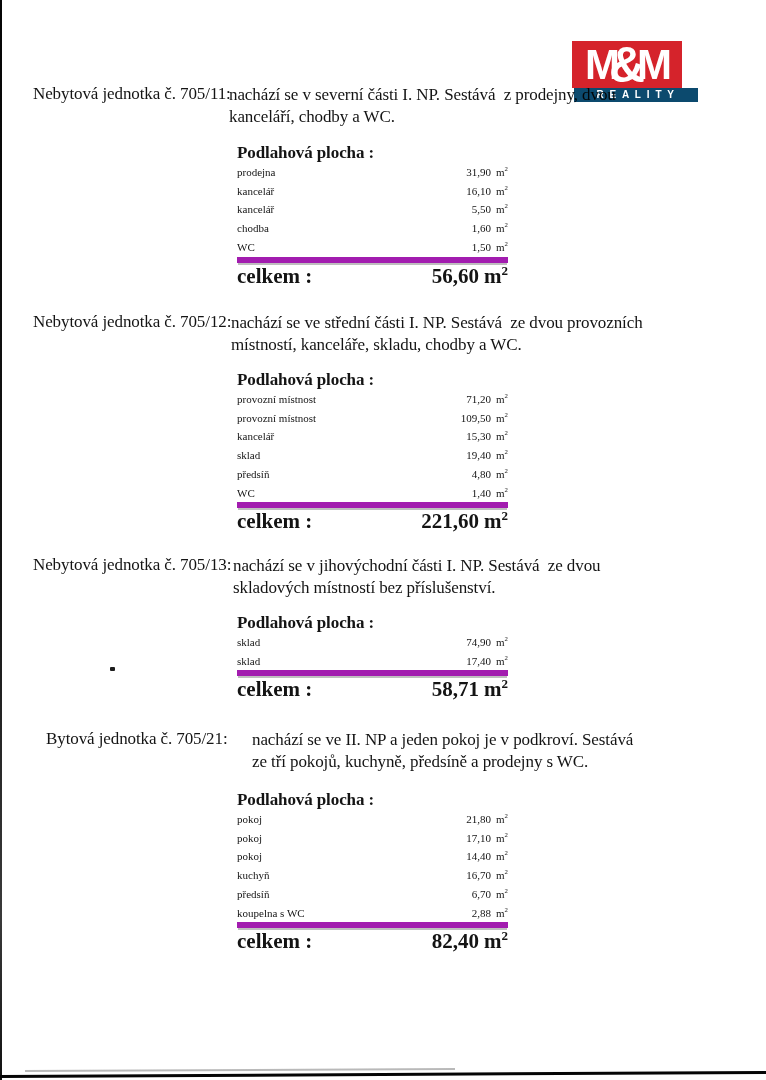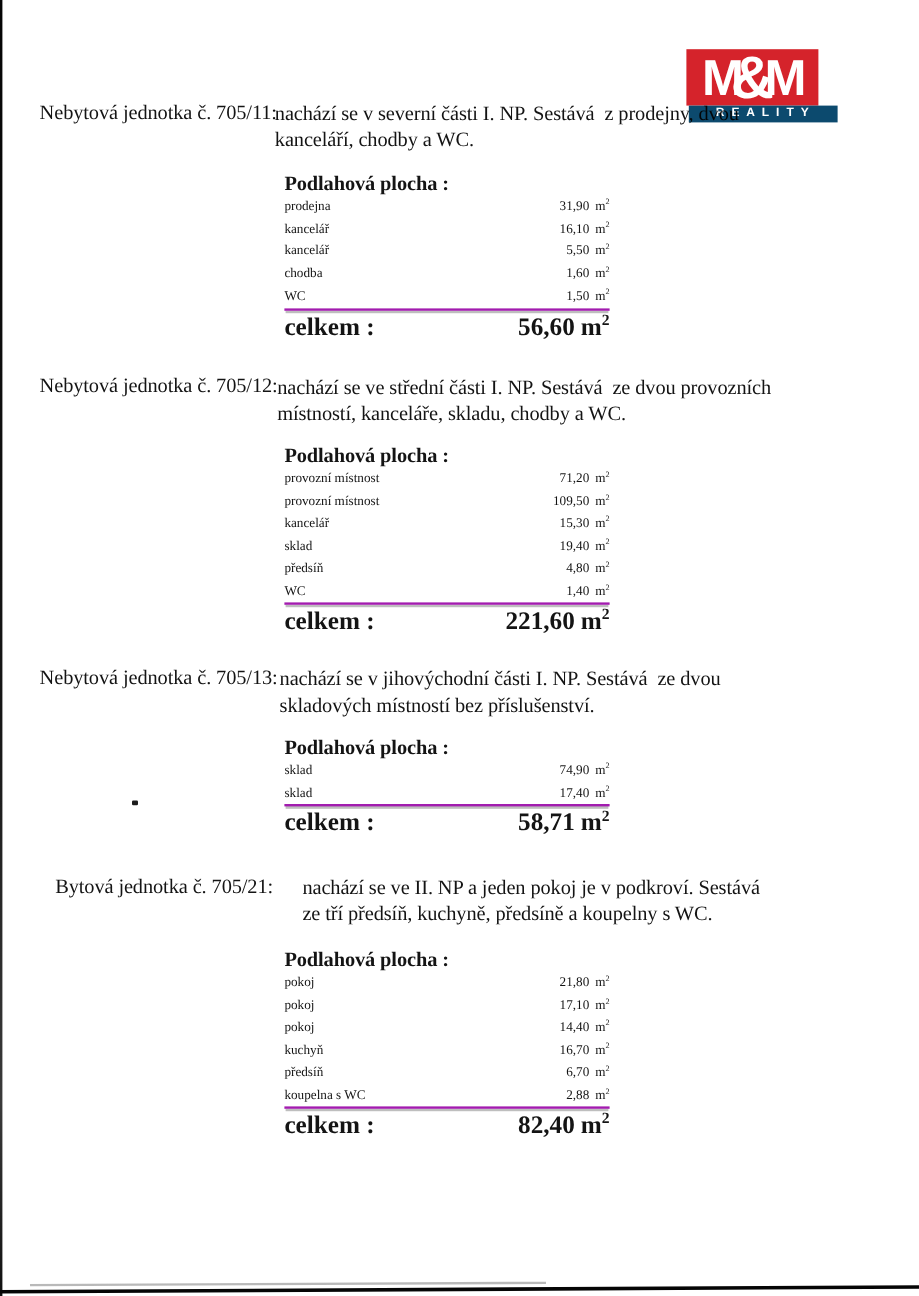--- a/index.html
+++ b/index.html
@@ -46,21 +46,21 @@
   .s1{top:84px}.s2{top:312px}.s3{top:555px}.s4{top:729px}
   .heading{position:absolute;top:0;white-space:nowrap;font-size:17px;letter-spacing:-0.1px;}
   .s1 .heading{left:33px}.s2 .heading{left:33px}.s3 .heading{left:33px}.s4 .heading{left:46px}
   .desc{position:absolute;top:0;}
   .s1 .desc{left:229px}.s2 .desc{left:231px}.s3 .desc{left:233px}.s4 .desc{left:252px}
   .desc-line{white-space:nowrap;font-size:17px;line-height:22px;letter-spacing:-0.1px;}
   .table{position:absolute;left:237px;width:271px;}
   .s1 .table{top:59px}.s2 .table{top:58px}.s3 .table{top:58px}.s4 .table{top:61px}
   .t-header{font-weight:bold;font-size:17px;line-height:20px;letter-spacing:-0.1px;}
   .t-row{display:flex;justify-content:space-between;font-size:11px;line-height:18.7px;}
-  .t-last{border-bottom:2px solid #a21caf;box-shadow:0 3px 0 -1px rgba(125,125,125,.5);}
+  .t-last{border-bottom:6px solid #a21caf;box-shadow:0 3px 0 -1px rgba(125,125,125,.5);}
   .t-total{display:flex;justify-content:space-between;font-weight:bold;font-size:21px;line-height:18.7px;margin-top:4px;align-items:center;}
   .t-value .unit{margin-left:5px;}
   sup{font-size:0.62em;vertical-align:super;line-height:0;}
 </style>
 </head>
 <body>
 
 <div class="page">
 
   <div class="edge-left"></div>
@@ -171,21 +171,21 @@
         <span>celkem :</span>
         <span class="t-value"><span>58,71</span><span class="unit"><span>m</span><sup>2</sup></span></span>
       </div>
     </div>
   </div>
 
   <div class="section s4">
     <div class="heading">Bytová jednotka č. 705/21:</div>
     <div class="desc">
       <div class="desc-line">nachází se ve II. NP a jeden pokoj je v podkroví. Sestává</div>
-      <div class="desc-line">ze tří předsíň, kuchyně, předsíně a koupelny s WC.</div>
+      <div class="desc-line">ze tří pokojů, kuchyně, předsíně a prodejny s WC.</div>
     </div>
     <div class="table">
       <div class="t-header">Podlahová plocha :</div>
       <div class="t-row">
         <span>pokoj</span>
         <span class="t-value"><span>21,80</span><span class="unit"><span>m</span><sup>2</sup></span></span>
       </div>
       <div class="t-row">
         <span>pokoj</span>
         <span class="t-value"><span>17,10</span><span class="unit"><span>m</span><sup>2</sup></span></span>

